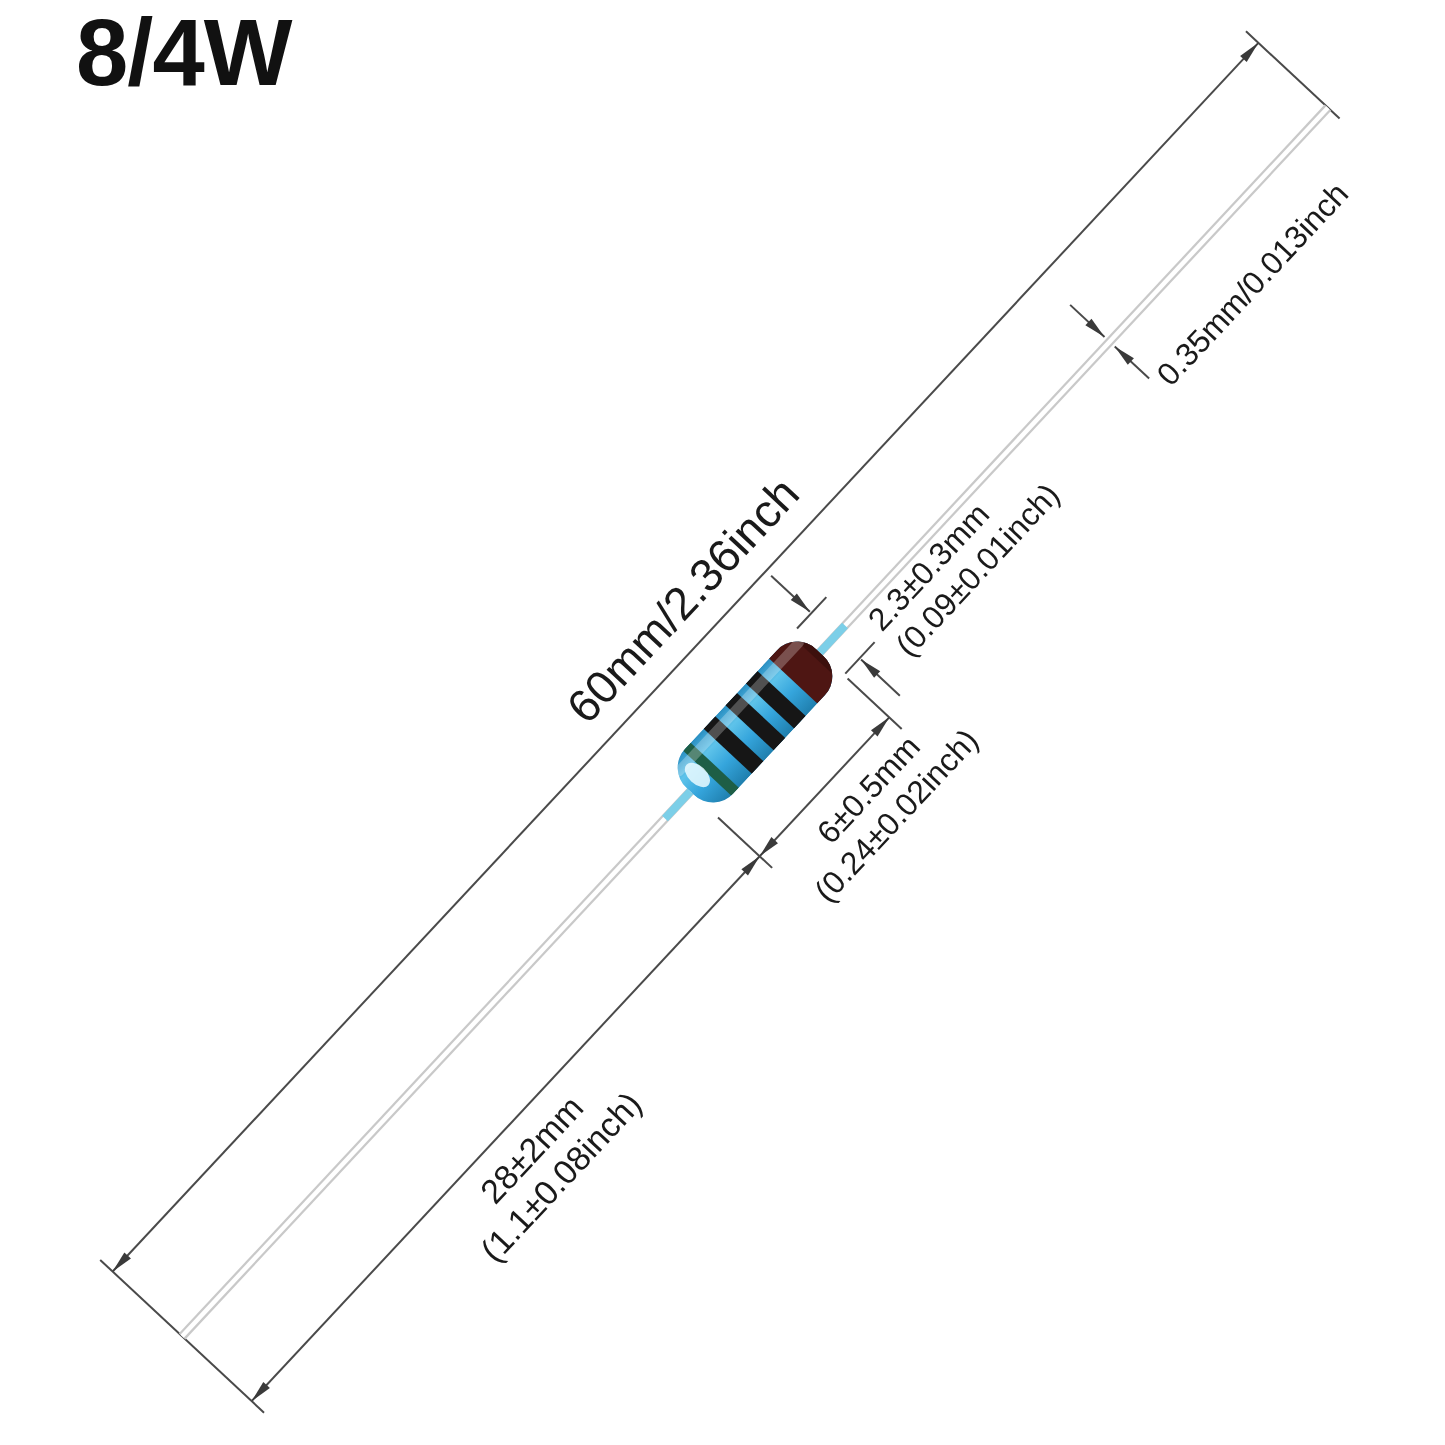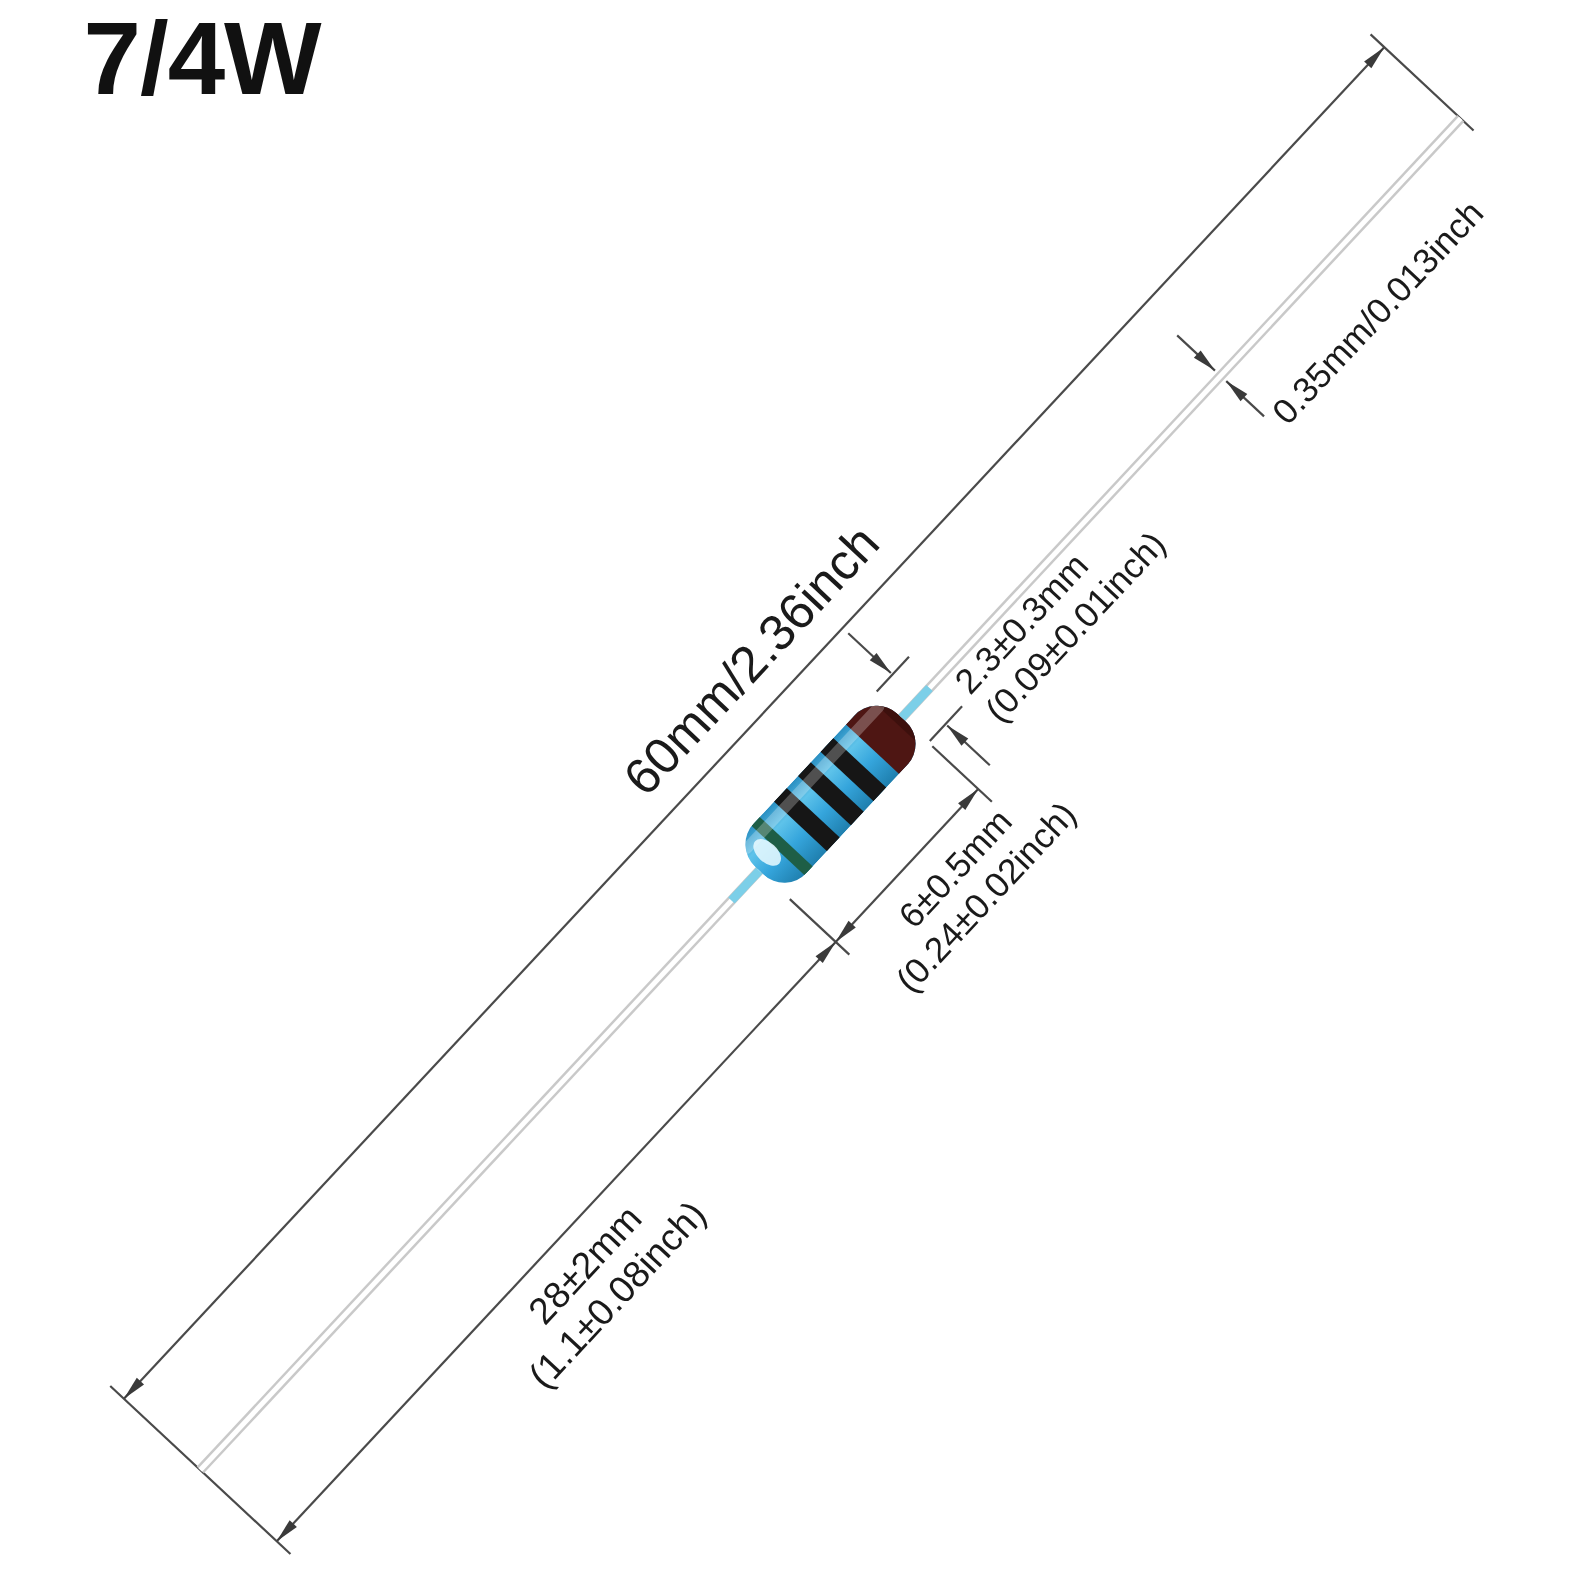--- a/index.html
+++ b/index.html
@@ -42,21 +42,21 @@
   }
   .dim-text-lg { font-size: 46px; }
   .dim-text    { font-size: 32px; }
   .dim-text-md { font-size: 34px; }
 </style>
 </head>
 <body>
 
 <div id="canvas">
 
-  <div id="wattage">7/4W</div>
+  <div id="wattage">8/4W</div>
 
   <svg width="1445" height="1445" viewBox="0 0 1445 1445">
 
     <defs>
       <marker id="dimArrow" viewBox="0 0 24 12" refX="23" refY="6" markerWidth="24" markerHeight="12" markerUnits="userSpaceOnUse" orient="auto-start-reverse">
         <path d="M23,6 L1,1.5 L1,10.5 Z" fill="#3a3a3a"></path>
       </marker>
       <clipPath id="bodyClip">
         <rect x="-95" y="-33" width="190" height="66" rx="28" ry="28"></rect>
       </clipPath>

